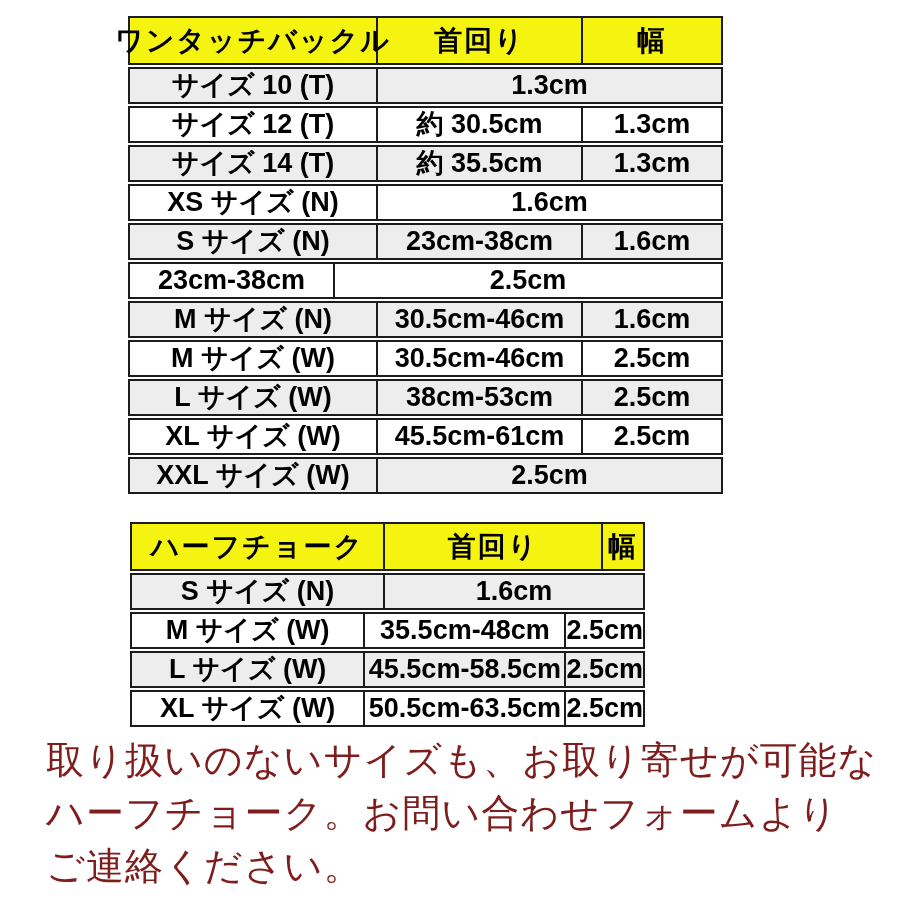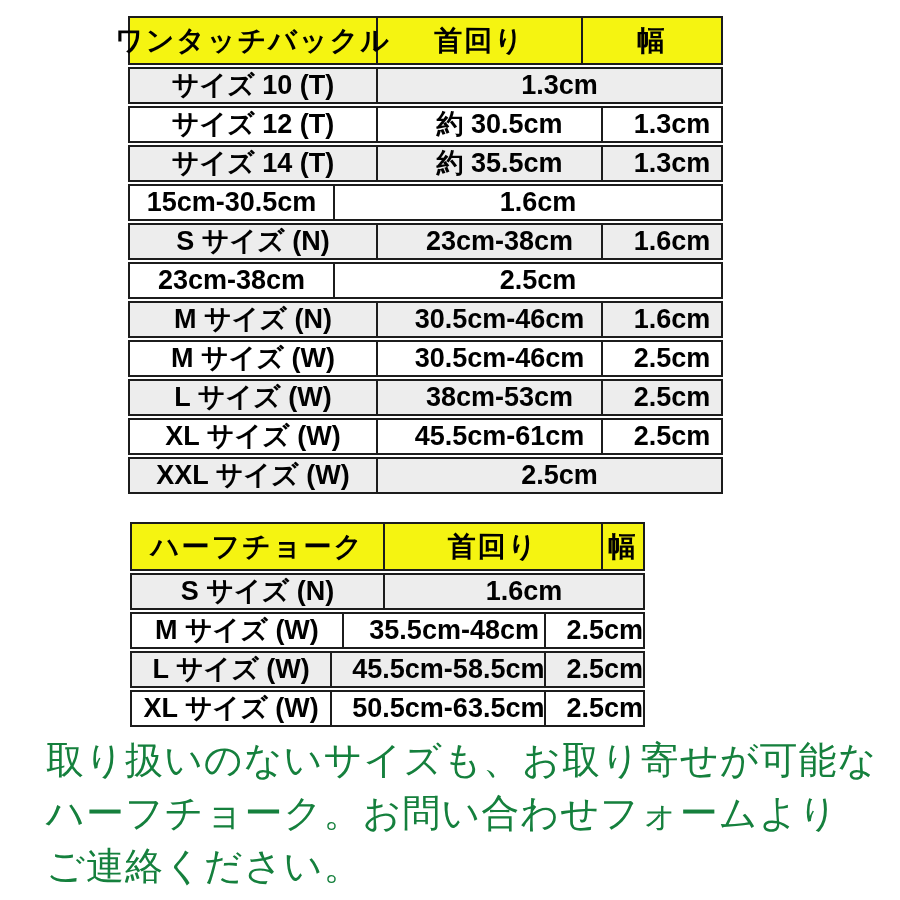--- a/index.html
+++ b/index.html
@@ -28,21 +28,20 @@
   }
   .trow.alt {
     background: var(--row-alt-bg, #ededed);
   }
   .trow.header-row {
     background: var(--header-bg, #f5f411);
     height: 49px;
   }
   .trow.data-row {
     height: 37px;
-    gap: 20px;
   }
   .cell {
     display: flex;
     align-items: center;
     justify-content: center;
     font-weight: bold;
     font-size: 27px;
     line-height: 1;
     box-sizing: border-box;
     white-space: nowrap;
@@ -73,21 +72,21 @@
   }
   .footer-note {
     position: absolute;
     left: 46px;
     top: 734px;
     width: 830px;
     font-size: 38px;
     line-height: 53px;
     font-weight: 400;
     letter-spacing: 1px;
-    color: #15803d;
+    color: #7f1d1d;
   }
   .footer-note .line {
     white-space: nowrap;
   }
 </style>
 </head>
 <body style="--header-bg: #f5f411; --row-bg: #ffffff; --row-alt-bg: #ededed; --border-color: #1c1c1c;">
 
 <div id="table-one-touch" class="size-table t1">
     <div class="trow header-row">
@@ -103,21 +102,21 @@
       <div class="cell c1">サイズ 12 (T)</div>
       <div class="cell c2">約 30.5cm</div>
       <div class="cell c3">1.3cm</div>
     </div>
     <div class="trow data-row alt">
       <div class="cell c1">サイズ 14 (T)</div>
       <div class="cell c2">約 35.5cm</div>
       <div class="cell c3">1.3cm</div>
     </div>
     <div class="trow data-row">
-      <div class="cell c2">15cm-30.5cm</div>
+      <div class="cell c1">XS サイズ (N)</div>
       <div class="cell c3">1.6cm</div>
     </div>
     <div class="trow data-row alt">
       <div class="cell c1">S サイズ (N)</div>
       <div class="cell c2">23cm-38cm</div>
       <div class="cell c3">1.6cm</div>
     </div>
     <div class="trow data-row">
       <div class="cell c2">23cm-38cm</div>
       <div class="cell c3">2.5cm</div>

